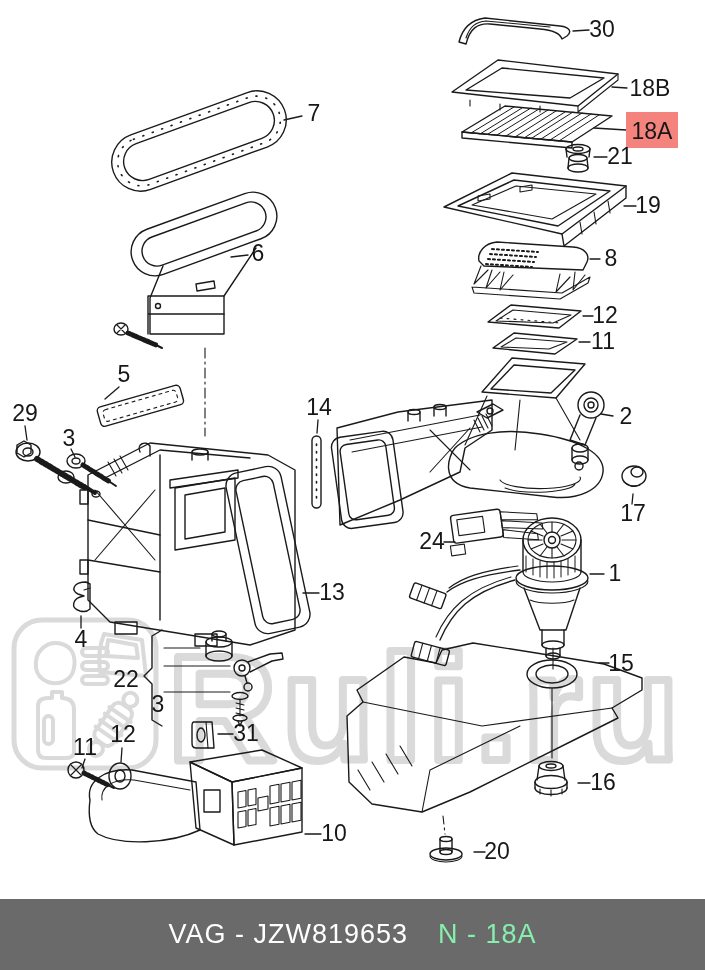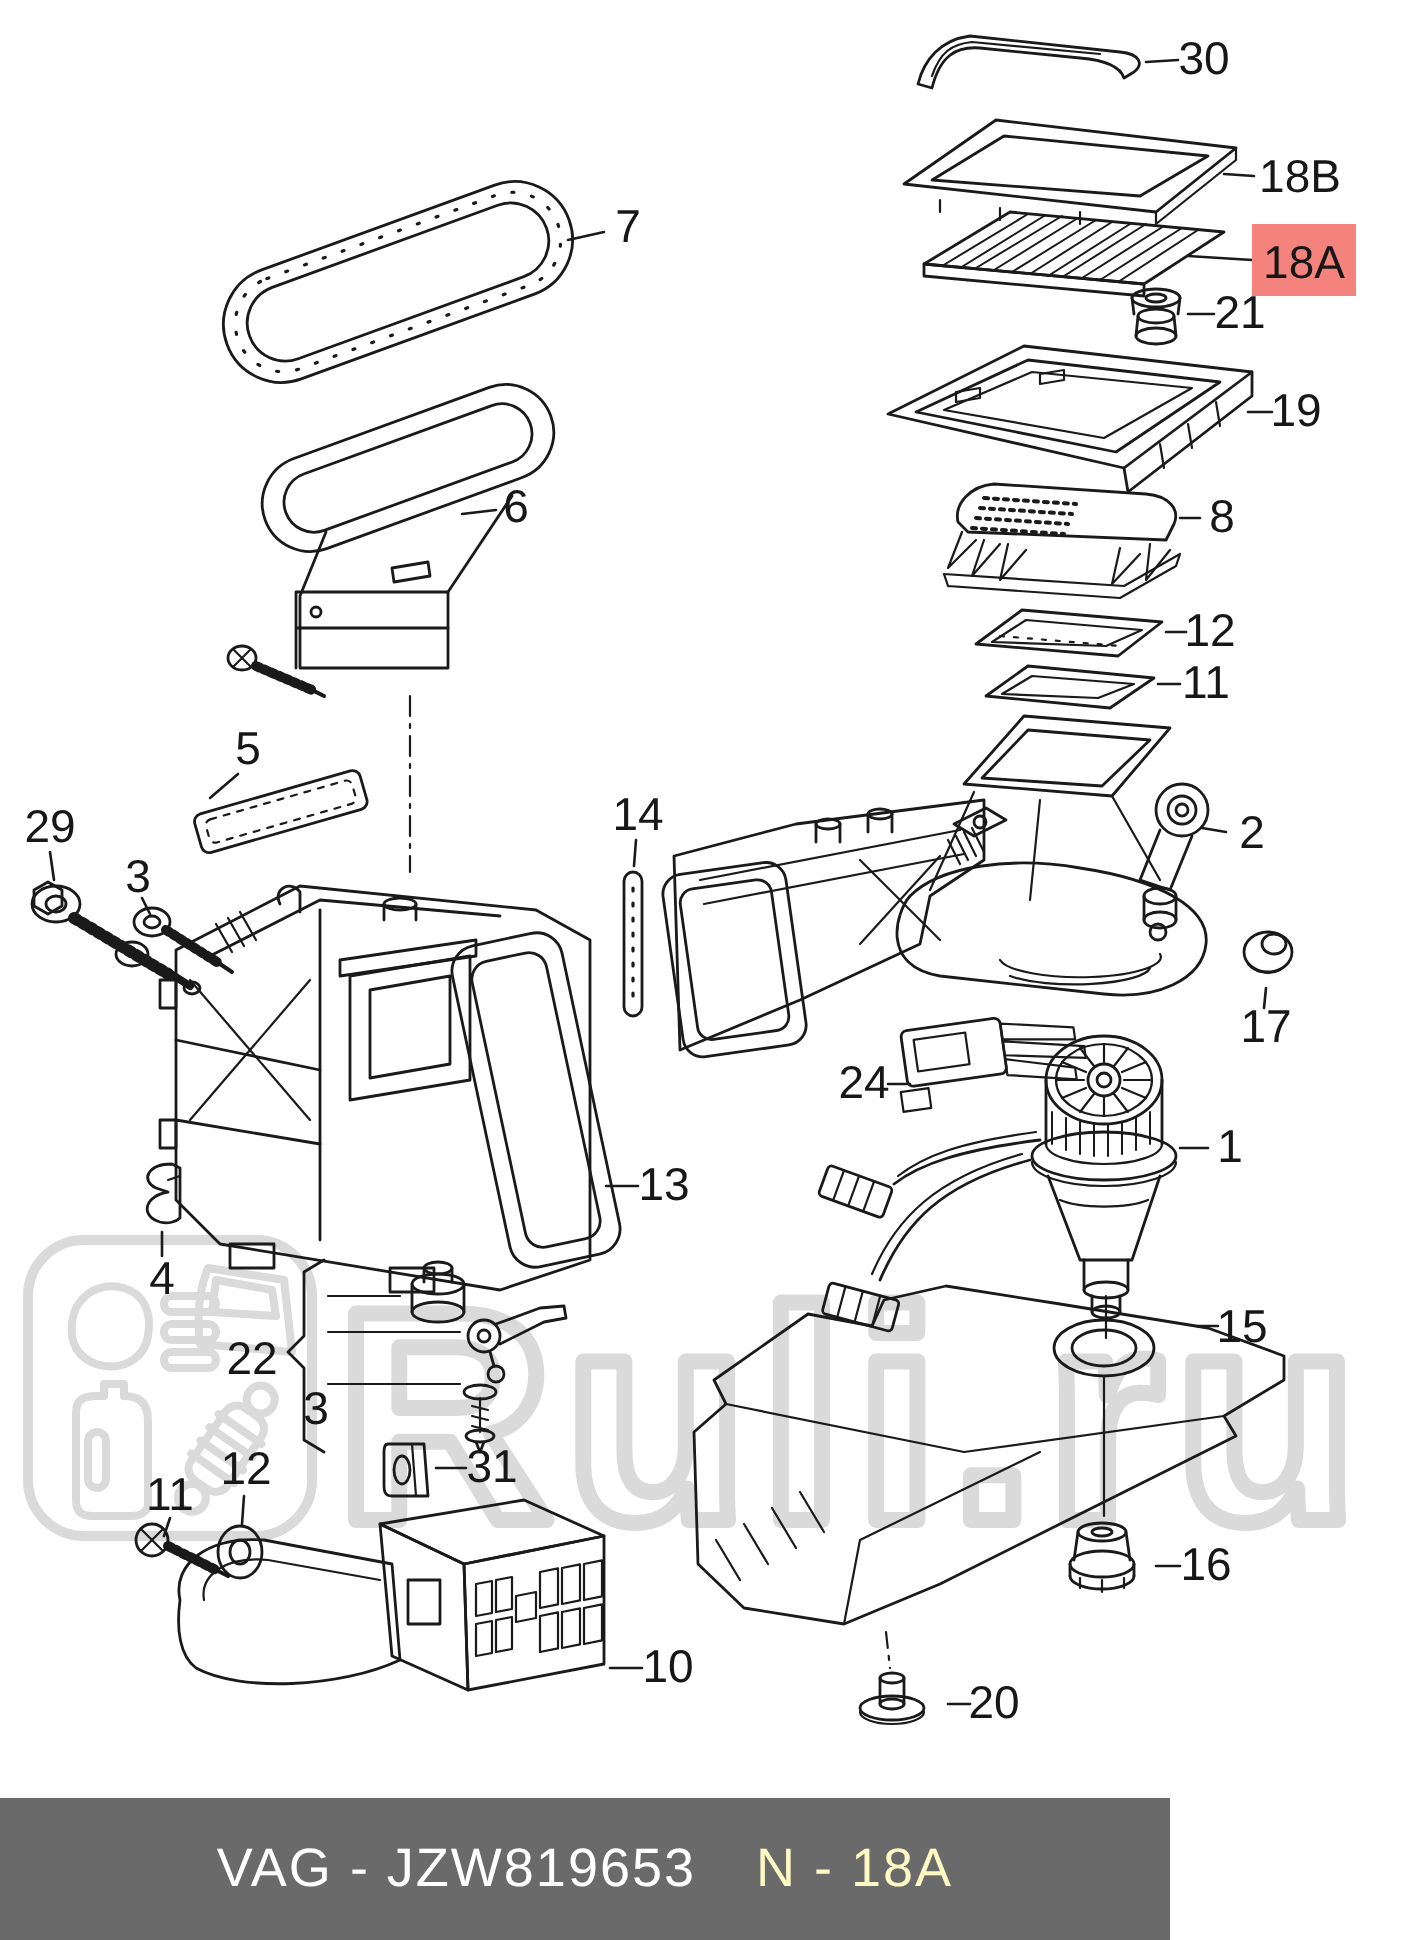--- a/index.html
+++ b/index.html
@@ -1,21 +1,21 @@
 <!DOCTYPE html>
 <html><head>
 <meta charset="utf-8">
 <style>
   html,body{margin:0;padding:0;background:#ffffff;}
   body{width:705px;height:970px;overflow:hidden;font-family:"Liberation Sans",sans-serif;}
   .stage{position:relative;width:705px;height:970px;background:#fff;}
   svg.diagram{position:absolute;left:0;top:0;}
   text.lbl{font-family:"Liberation Sans",sans-serif;font-size:23px;fill:#171717;}
   text.wm{font-family:"Liberation Sans",sans-serif;font-size:150px;font-weight:bold;letter-spacing:6px;fill:none;stroke-width:8px;}
-  .footer{position:absolute;left:0;top:899px;width:585px;height:71px;display:flex;align-items:center;justify-content:center;gap:30px;}
+  .footer{position:absolute;left:0;top:899px;width:705px;height:71px;display:flex;align-items:center;justify-content:center;gap:30px;}
   .footer span{font-size:27px;letter-spacing:1px;}
 </style>
 </head>
 <body>
 
 <div class="stage">
 
 <svg class="diagram" width="705" height="970" viewBox="0 0 705 970">
 
   <g fill="none" stroke="#DADADA" stroke-width="5" stroke-linejoin="round" stroke-linecap="round">
@@ -385,16 +385,16 @@
     <text class="lbl" x="432" y="549" text-anchor="middle">24</text>
     <text class="lbl" x="615" y="581" text-anchor="middle">1</text>
     <text class="lbl" x="621" y="671" text-anchor="middle">15</text>
     <text class="lbl" x="603" y="790" text-anchor="middle">16</text>
     <text class="lbl" x="497" y="859" text-anchor="middle">20</text>
   </g>
 </svg>
 
   <div class="footer" style="background-color: rgb(106, 106, 106);">
     <span style="color: rgb(255, 255, 255);">VAG - JZW819653</span>
-    <span style="color: #fef9c3;">N - 18A</span>
+    <span style="color: #86efac;">N - 18A</span>
   </div>
 
 </div>
 
 </body></html>

